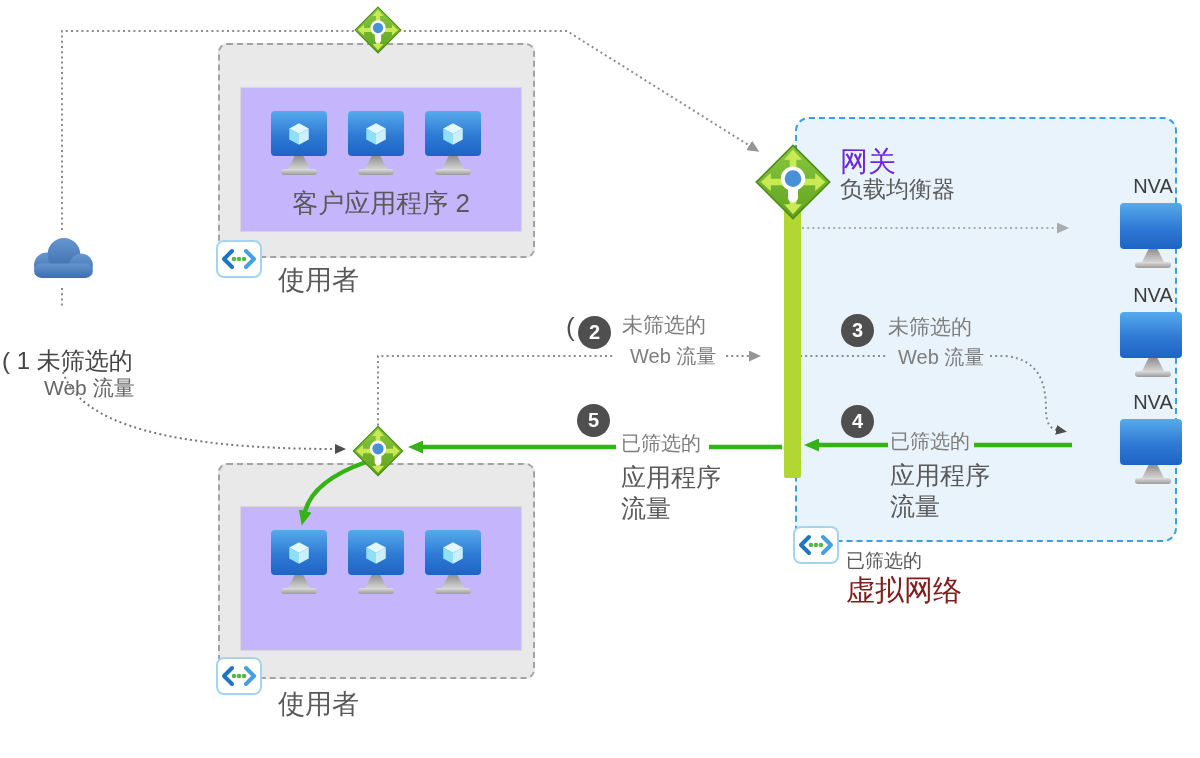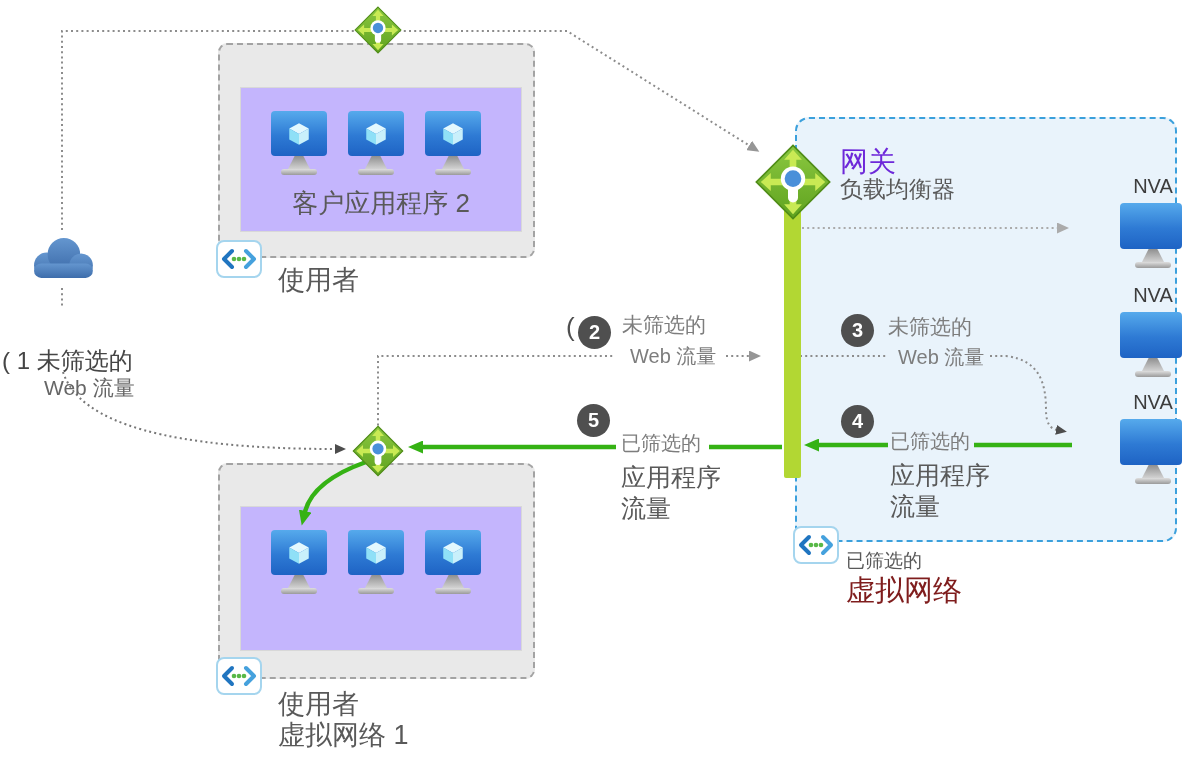--- a/index.html
+++ b/index.html
@@ -279,21 +279,20 @@
   <div class="abs z3 nowrap" style="left:840px;top:147px;">
     <div class="gw-title-1">网关</div>
     <div class="gw-title-2">负载均衡器</div>
   </div>
 
   <div class="abs caption nowrap" style="left:278px;top:265px;">
     <div>使用者</div>
   </div>
   <div class="abs caption nowrap" style="left:278px;top:689px;">
     <div>使用者</div>
-    <div>虚拟网络 1</div>
   </div>
   <div class="abs nowrap z3" style="left:846px;top:549px;">
     <div class="cap-p1">已筛选的</div>
     <div class="cap-p2">虚拟网络</div>
   </div>
 
   <div class="abs z8 nowrap" style="left:2px;top:302px;margin-top:44px;">
     <div class="flow1-l1"><span>( 1</span>
       <span>未筛选的</span></div>
     <div class="flow1-l2">Web 流量</div>

